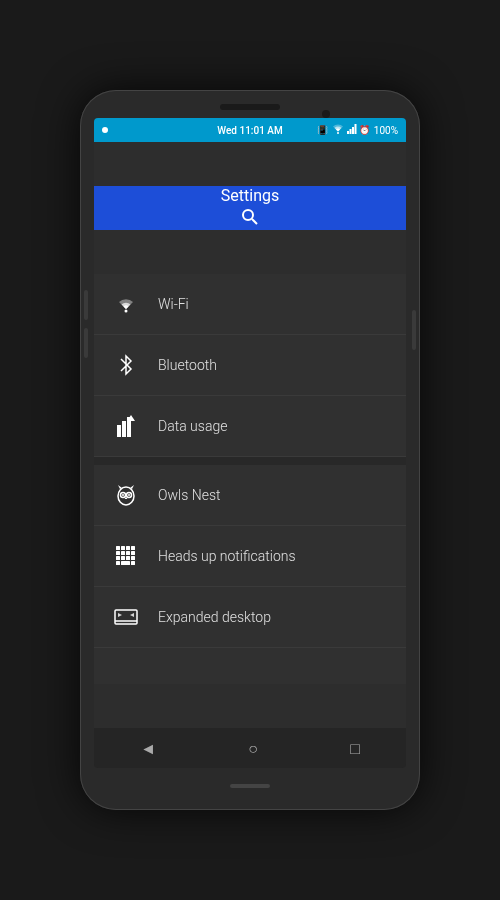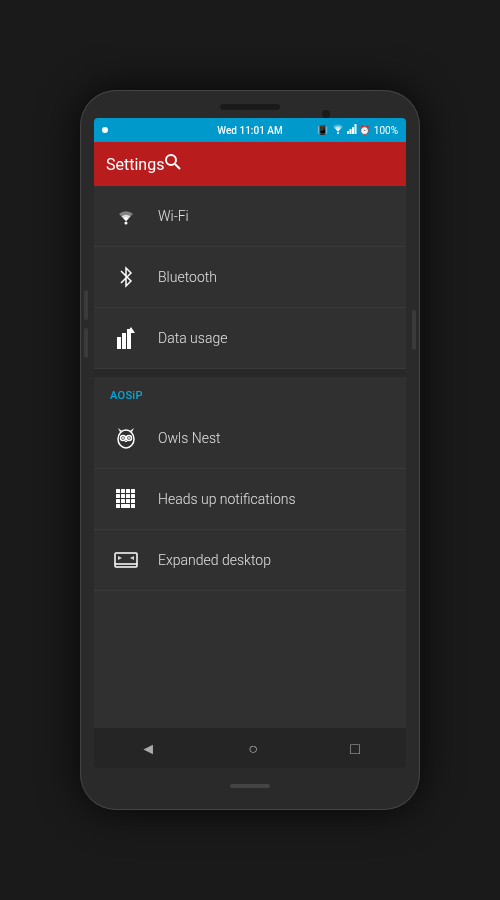--- a/index.html
+++ b/index.html
@@ -46,20 +46,21 @@
     }
 
     .phone-screen {
       width: 100%;
       flex: 1;
       background: #2d2d2d;
       border-radius: 4px;
       overflow: hidden;
       display: flex;
       flex-direction: column;
+      gap: 44px;
     }
 
     
     .status-bar {
       background: #0099cc;
       height: 24px;
       display: flex;
       align-items: center;
       justify-content: space-between;
       padding: 0 8px;
@@ -100,27 +101,28 @@
       font-size: 9px;
     }
 
     .status-battery {
       color: white;
       font-size: 10px;
     }
 
     
     .toolbar {
-      background: #b91c1c;
+      background: #1d4ed8;
       height: 44px;
       display: flex;
       align-items: center;
-      justify-content: flex-start;
+      justify-content: space-between;
       padding: 0 12px;
       flex-shrink: 0;
+      flex-direction: column;
     }
 
     .toolbar-title {
       color: white;
       font-size: 16px;
       font-weight: 400;
     }
 
     .toolbar-search {
       color: white;
@@ -325,21 +327,20 @@
             <rect x="10" y="2" width="4" height="20"></rect>
             <polygon points="14,0 18,6 10,6" fill="white"></polygon>
           </svg>
         </div>
         <span class="item-label">Data usage</span>
       </div>
 
 
       <div class="section-divider"></div>
 
-      <div class="section-header">AOSiP</div>
 
       <div class="settings-item">
         <div class="item-icon owl-icon-svg">
           <svg width="22" height="22" viewBox="0 0 22 22" fill="white">
 
             <ellipse cx="11" cy="12" rx="8" ry="9" fill="none" stroke="white" stroke-width="1.5"></ellipse>
 
             <polygon points="5,5 3,1 7,4" fill="white"></polygon>
             <polygon points="17,5 19,1 15,4" fill="white"></polygon>
 

